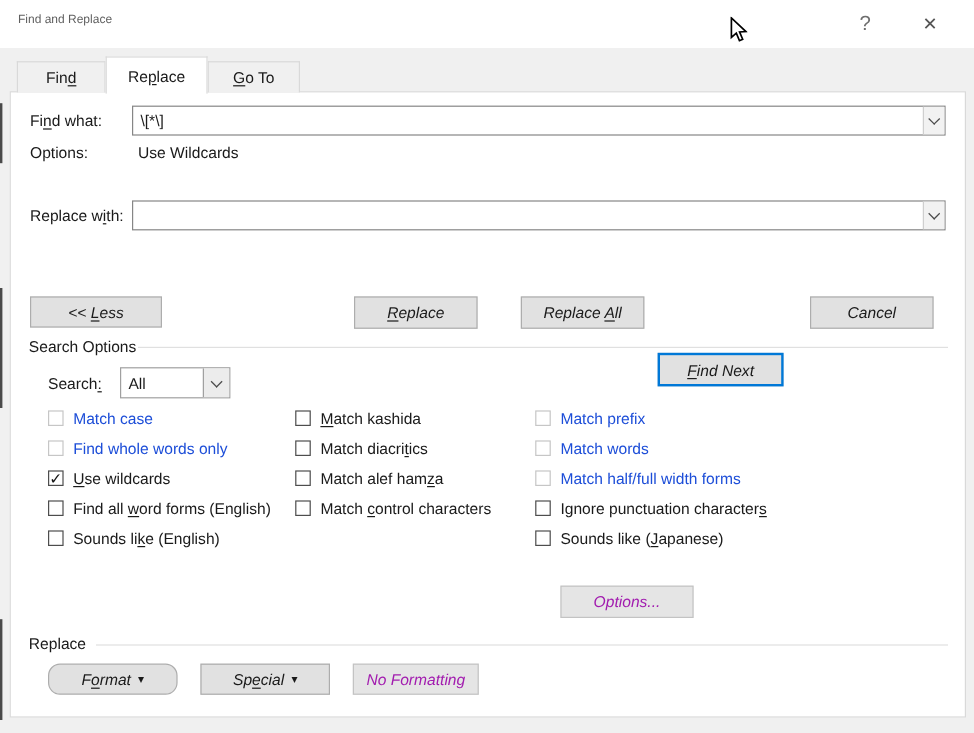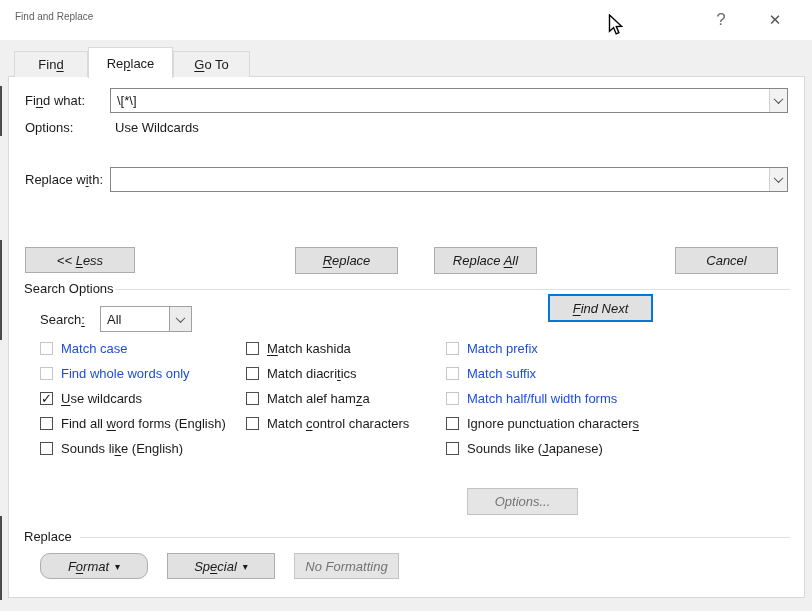--- a/index.html
+++ b/index.html
@@ -34,21 +34,21 @@
   
   .combo { background:#fff; border:1px solid #868686; z-index:4; display:flex; align-items:center; }
   .combo-val { padding-left:6px; flex:1; white-space:pre; overflow:hidden; }
   .combo-btn { height:100%; background:#f2f2f2; border-left:1px solid #cfcfcf; display:flex; align-items:center; justify-content:center; }
   .chev { width:7px; height:7px; border-right:1.6px solid #4a4a4a; border-bottom:1.6px solid #4a4a4a; transform:rotate(45deg) translate(-1px,-1px); }
 
   
   .btn { background:#e1e1e1; border:1px solid #adadad; display:flex; align-items:center; justify-content:center;
          z-index:4; white-space:nowrap; cursor:default;font-style:italic; }
   .btn.default { border:2px solid #0078d7; }
-  .btn.disabled { background:#e5e5e5; border-color:#c3c3c3; color:#737373; }
+  .btn.disabled { background:#e5e5e5; border-color:#c3c3c3; color:#a21caf; }
   .menu-arrow { font-size:10px; margin-left:6px; margin-top:1px; }
 
   
   .group-line { height:1px; background:#e0e0e0; z-index:4; }
 
   
   .cbcol { display:flex; flex-direction:column; gap:11px; z-index:4; }
   .cbrow { display:flex; align-items:center; height:14px; white-space:nowrap; }
   .cb { width:13px; height:13px; background:#fff; border:1px solid #4d4d4d; margin-right:8px; flex:none;
         display:flex; align-items:center; justify-content:center; font-size:13px; line-height:13px; color:#111; }
@@ -164,21 +164,21 @@
       <span class="cblabel">Match <u>c</u>ontrol characters</span>
     </label>
   </div>
 <div class="abs cbcol" style="left:446px;top:341px;">
     <label class="cbrow disabled">
       <span class="cb"></span>
       <span class="cblabel">Match prefix</span>
     </label>
     <label class="cbrow disabled">
       <span class="cb"></span>
-      <span class="cblabel">Match suffix</span>
+      <span class="cblabel">Match words</span>
     </label>
     <label class="cbrow disabled">
       <span class="cb"></span>
       <span class="cblabel">Match half/full width forms</span>
     </label>
     <label class="cbrow">
       <span class="cb"></span>
       <span class="cblabel">Ignore punctuation character<u>s</u></span>
     </label>
     <label class="cbrow">

